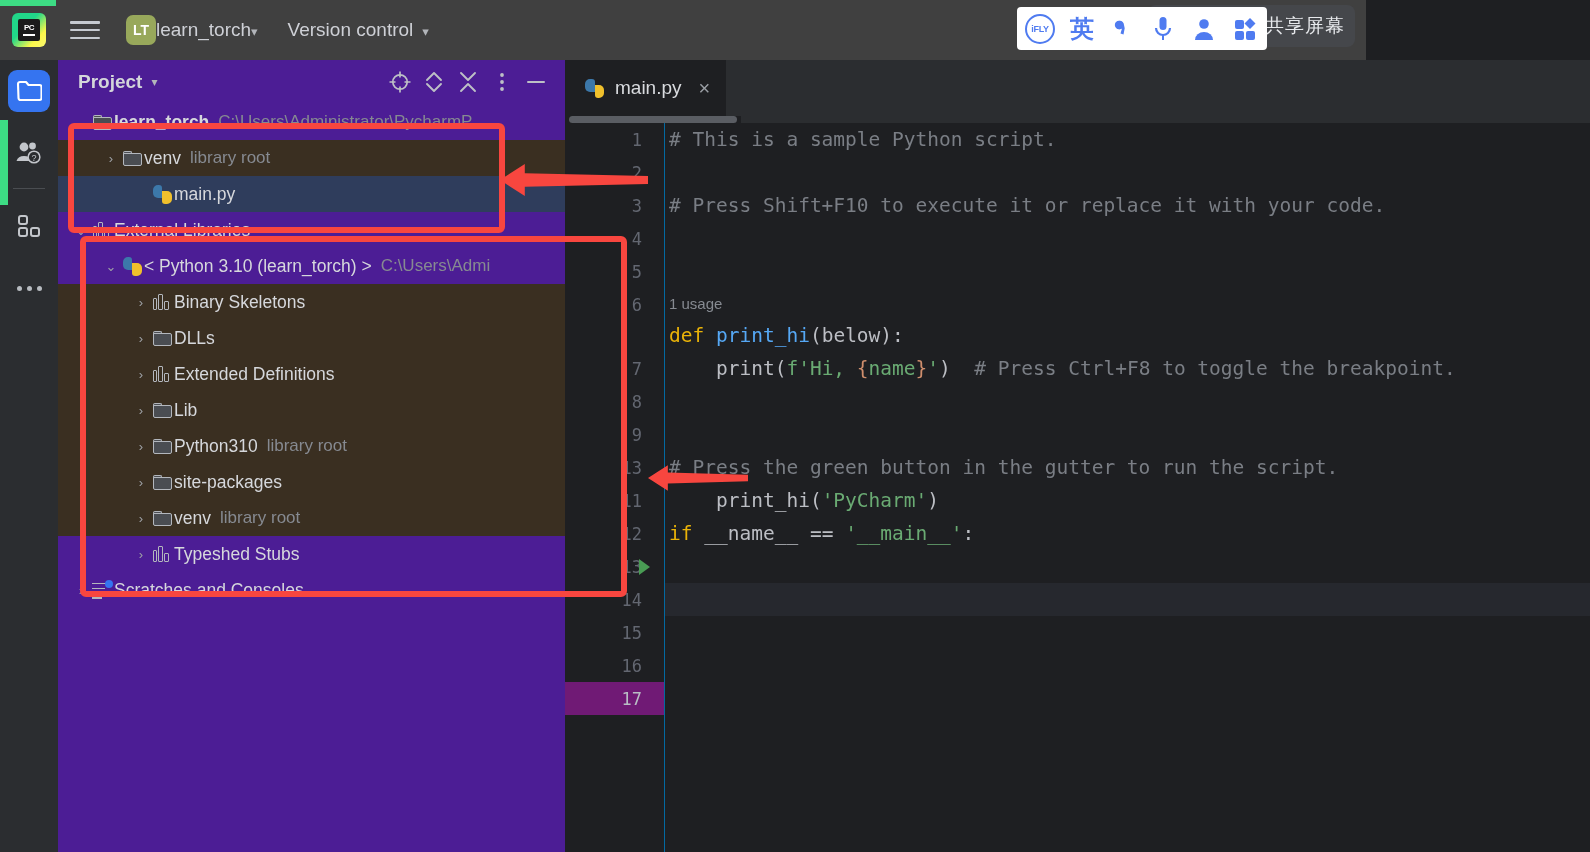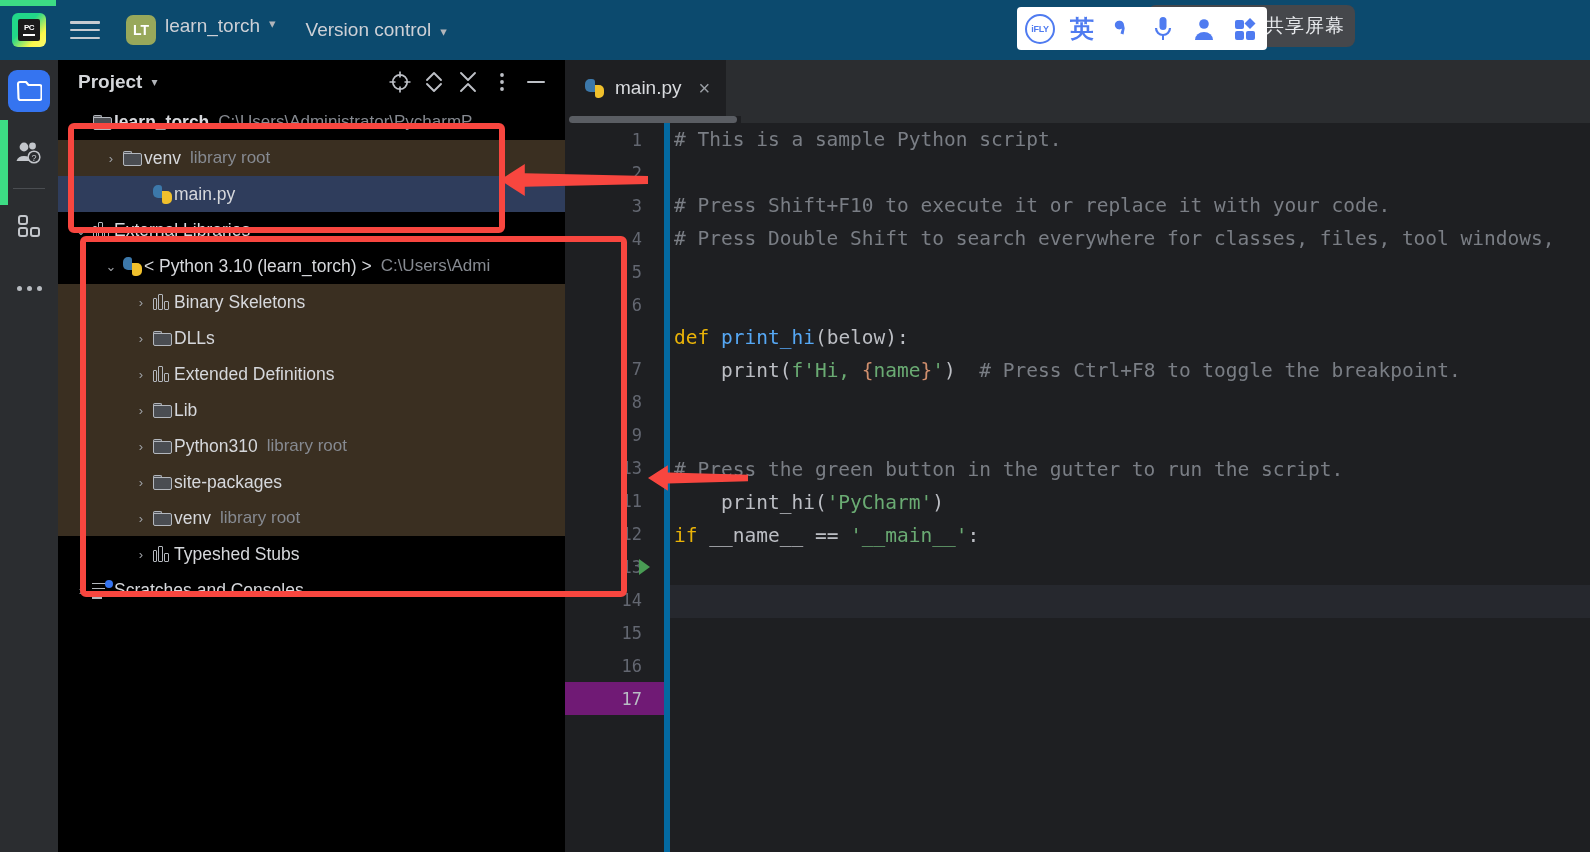--- a/index.html
+++ b/index.html
@@ -6,22 +6,22 @@
   html, body {
     width: 1590px; height: 852px;
     background: #1e1f22;
     font-family: "Liberation Sans", sans-serif;
     overflow: hidden;
   }
   #root { position: relative; width: 1590px; height: 852px; background: #1e1f22; }
 
   
   .topbar {
-    position: absolute; left: 0; top: 0; width: 1590px; height: 60px;
-    background: #0c4a6e;
+    position: absolute; left: 0; top: 0; width: 1366px; height: 60px;
+    background: #404040;
     display: flex; align-items: center;
   }
   .green-accent {
     position: absolute; left: 0; top: 0; width: 56px; height: 6px;
     background: #3ddc84;
   }
   .green-accent2 {
     position: absolute; left: 0; top: 60px; width: 8px; height: 85px;
     background: #3ddc84;
   }
@@ -38,21 +38,21 @@
   .pc-logo .inner b { color: #fff; font-size: 8px; line-height: 8px; letter-spacing: -0.5px; }
   .pc-logo .inner i { display:block; width: 12px; height: 2px; background: #fff; margin-top: 2px; }
 
   .hamburger {
     margin-left: 24px; width: 30px; height: 24px; cursor: pointer;
     display: flex; flex-direction: column; justify-content: space-between; padding: 3px 0;
   }
   .hamburger span { display:block; height: 2.5px; background: #c7cbd1; border-radius: 1px; }
 
   .proj-chip {
-    margin-left: 26px; display: flex; gap: 9px; cursor: pointer;
+    margin-left: 26px; display: flex; align-items: center; cursor: pointer;
   }
   .proj-badge {
     width: 30px; height: 30px; border-radius: 7px;
     background: #98a85b;
     color: #ffffff; font-size: 14px; font-weight: 600;
     display: flex; align-items: center; justify-content: center;
   }
   .proj-name { color: #ced0d6; font-size: 19px; }
   .chev { color: #b2b5ba; font-size: 13px; transform: translateY(1px); }
   .vcs-chip { margin-left: 30px; display: flex; align-items: center; gap: 9px; cursor:pointer; }
@@ -90,21 +90,21 @@
     display: flex; align-items: center; justify-content: center;
   }
   .rail-btn.active .sq { background: #3574f0; }
   .rail-sep { width: 32px; height: 1px; background: #4a4d51; margin: 4px auto 6px 13px; }
   .dots3 { display:flex; gap:5px; }
   .dots3 i { width:5px;height:5px;border-radius:50%;background:#b7bbc0; display:block;}
 
   
   .projpanel {
     position: absolute; left: 58px; top: 60px; width: 507px; height: 792px;
-    background: #000000;
+    background: #4c1d95;
   }
   .pp-head { height: 44px; display:flex; align-items:center; padding-left: 20px; }
   .pp-title { color: #d4d6da; font-size: 19px; font-weight: 600; }
   .pp-title-chev { color:#b2b5ba; font-size:12px; margin-left: 9px; }
   .pp-tools { margin-left: auto; display: flex; align-items:center; gap: 4px; padding-right: 14px;}
   .pp-tool { width: 30px; height: 30px; display:flex;align-items:center;justify-content:center;cursor:pointer; }
 
   .tree { position: absolute; left:0; top: 44px; width: 507px; bottom: 0; overflow: hidden; }
   .row {
     height: 36px; display: flex; align-items: center; position: relative;
@@ -159,21 +159,21 @@
   .code-area { position:absolute; left:0; top:63px; right:0; bottom:0; background:#1e1f22; display:flex; }
   .gutter { width: 99px; flex:0 0 auto; position:relative; background:#1e1f22; }
   .gline {
     height:33px; display:flex; align-items:center; justify-content:flex-end;
     padding-right: 22px; color:#636771; font-size:17px;
     font-family:"DejaVu Sans Mono", monospace;
   }
   .gline.cur { color:#b9bdc5; background:#701a75; }
   .run-arrow { position:absolute; left:74px; width:0;height:0;
      border-left:11px solid transparent; border-top:8px solid transparent; border-bottom:8px solid transparent;}
-  .codecol { position:relative; flex:1 1 auto; overflow:hidden; border-left:6px solid #0369a1; }
+  .codecol { position:relative; flex:1 1 auto; overflow:hidden; border-left:1px solid #0369a1; }
   .cline { height:33px; line-height:33px; padding-left:4px; white-space:pre;
      font-family:"DejaVu Sans Mono", monospace; font-size:19.5px; color:#bcbec4;}
   .cline.cur { background:#26282e; }
   .cm { color:#7a7e85; }
   .kw { color:#eab308; }
   .fn { color:#56a8f5; }
   .st { color:#6aab73; }
   .br { color:#cf8e6d; }
   .idt { color:#bcbec4; }
   .inlay { height:31px; line-height:31px; padding-left:4px; color:#868a91;
@@ -546,23 +546,23 @@
           <div class="gline">14</div>
           <div class="gline">15</div>
           <div class="gline">16</div>
           <div class="gline cur">17</div>
           <div class="run-arrow" style="top: 436px; border-left-color: rgb(73, 156, 84);"></div>
         </div>
       <div class="codecol" id="codecol">
           <div class="cline"><span class="cm"># This is a sample Python script.</span></div>
           <div class="cline">&nbsp;</div>
           <div class="cline"><span class="cm"># Press Shift+F10 to execute it or replace it with your code.</span></div>
-          <div class="cline"><span class="cm"># Press Double Shift to search everywhere for classes, files, tool windows,</span></div>
           <div class="cline">&nbsp;</div>
           <div class="cline">&nbsp;</div>
+          <div class="inlay" style="height: 31px;">1 usage</div>
           <div class="cline"><span class="kw">def</span> <span class="fn">print_hi</span><span class="idt">(below):</span></div>
           <div class="cline"><span class="idt">    print(</span><span class="st">f'Hi, </span><span class="br">{</span><span class="st">name</span><span class="br">}</span><span class="st">'</span><span class="idt">)</span>  <span class="cm"># Press Ctrl+F8 to toggle the breakpoint.</span></div>
           <div class="cline">&nbsp;</div>
           <div class="cline">&nbsp;</div>
           <div class="cline"><span class="cm"># Press the green button in the gutter to run the script.</span></div>
           <div class="cline"><span class="idt">    print_hi(</span><span class="st">'PyCharm'</span><span class="idt">)</span></div>
           <div class="cline"><span class="kw">if</span> <span class="idt">__name__ ==</span> <span class="st">'__main__'</span><span class="idt">:</span></div>
           <div class="cline">&nbsp;</div>
           <div class="cline cur">&nbsp;</div>
         </div>

